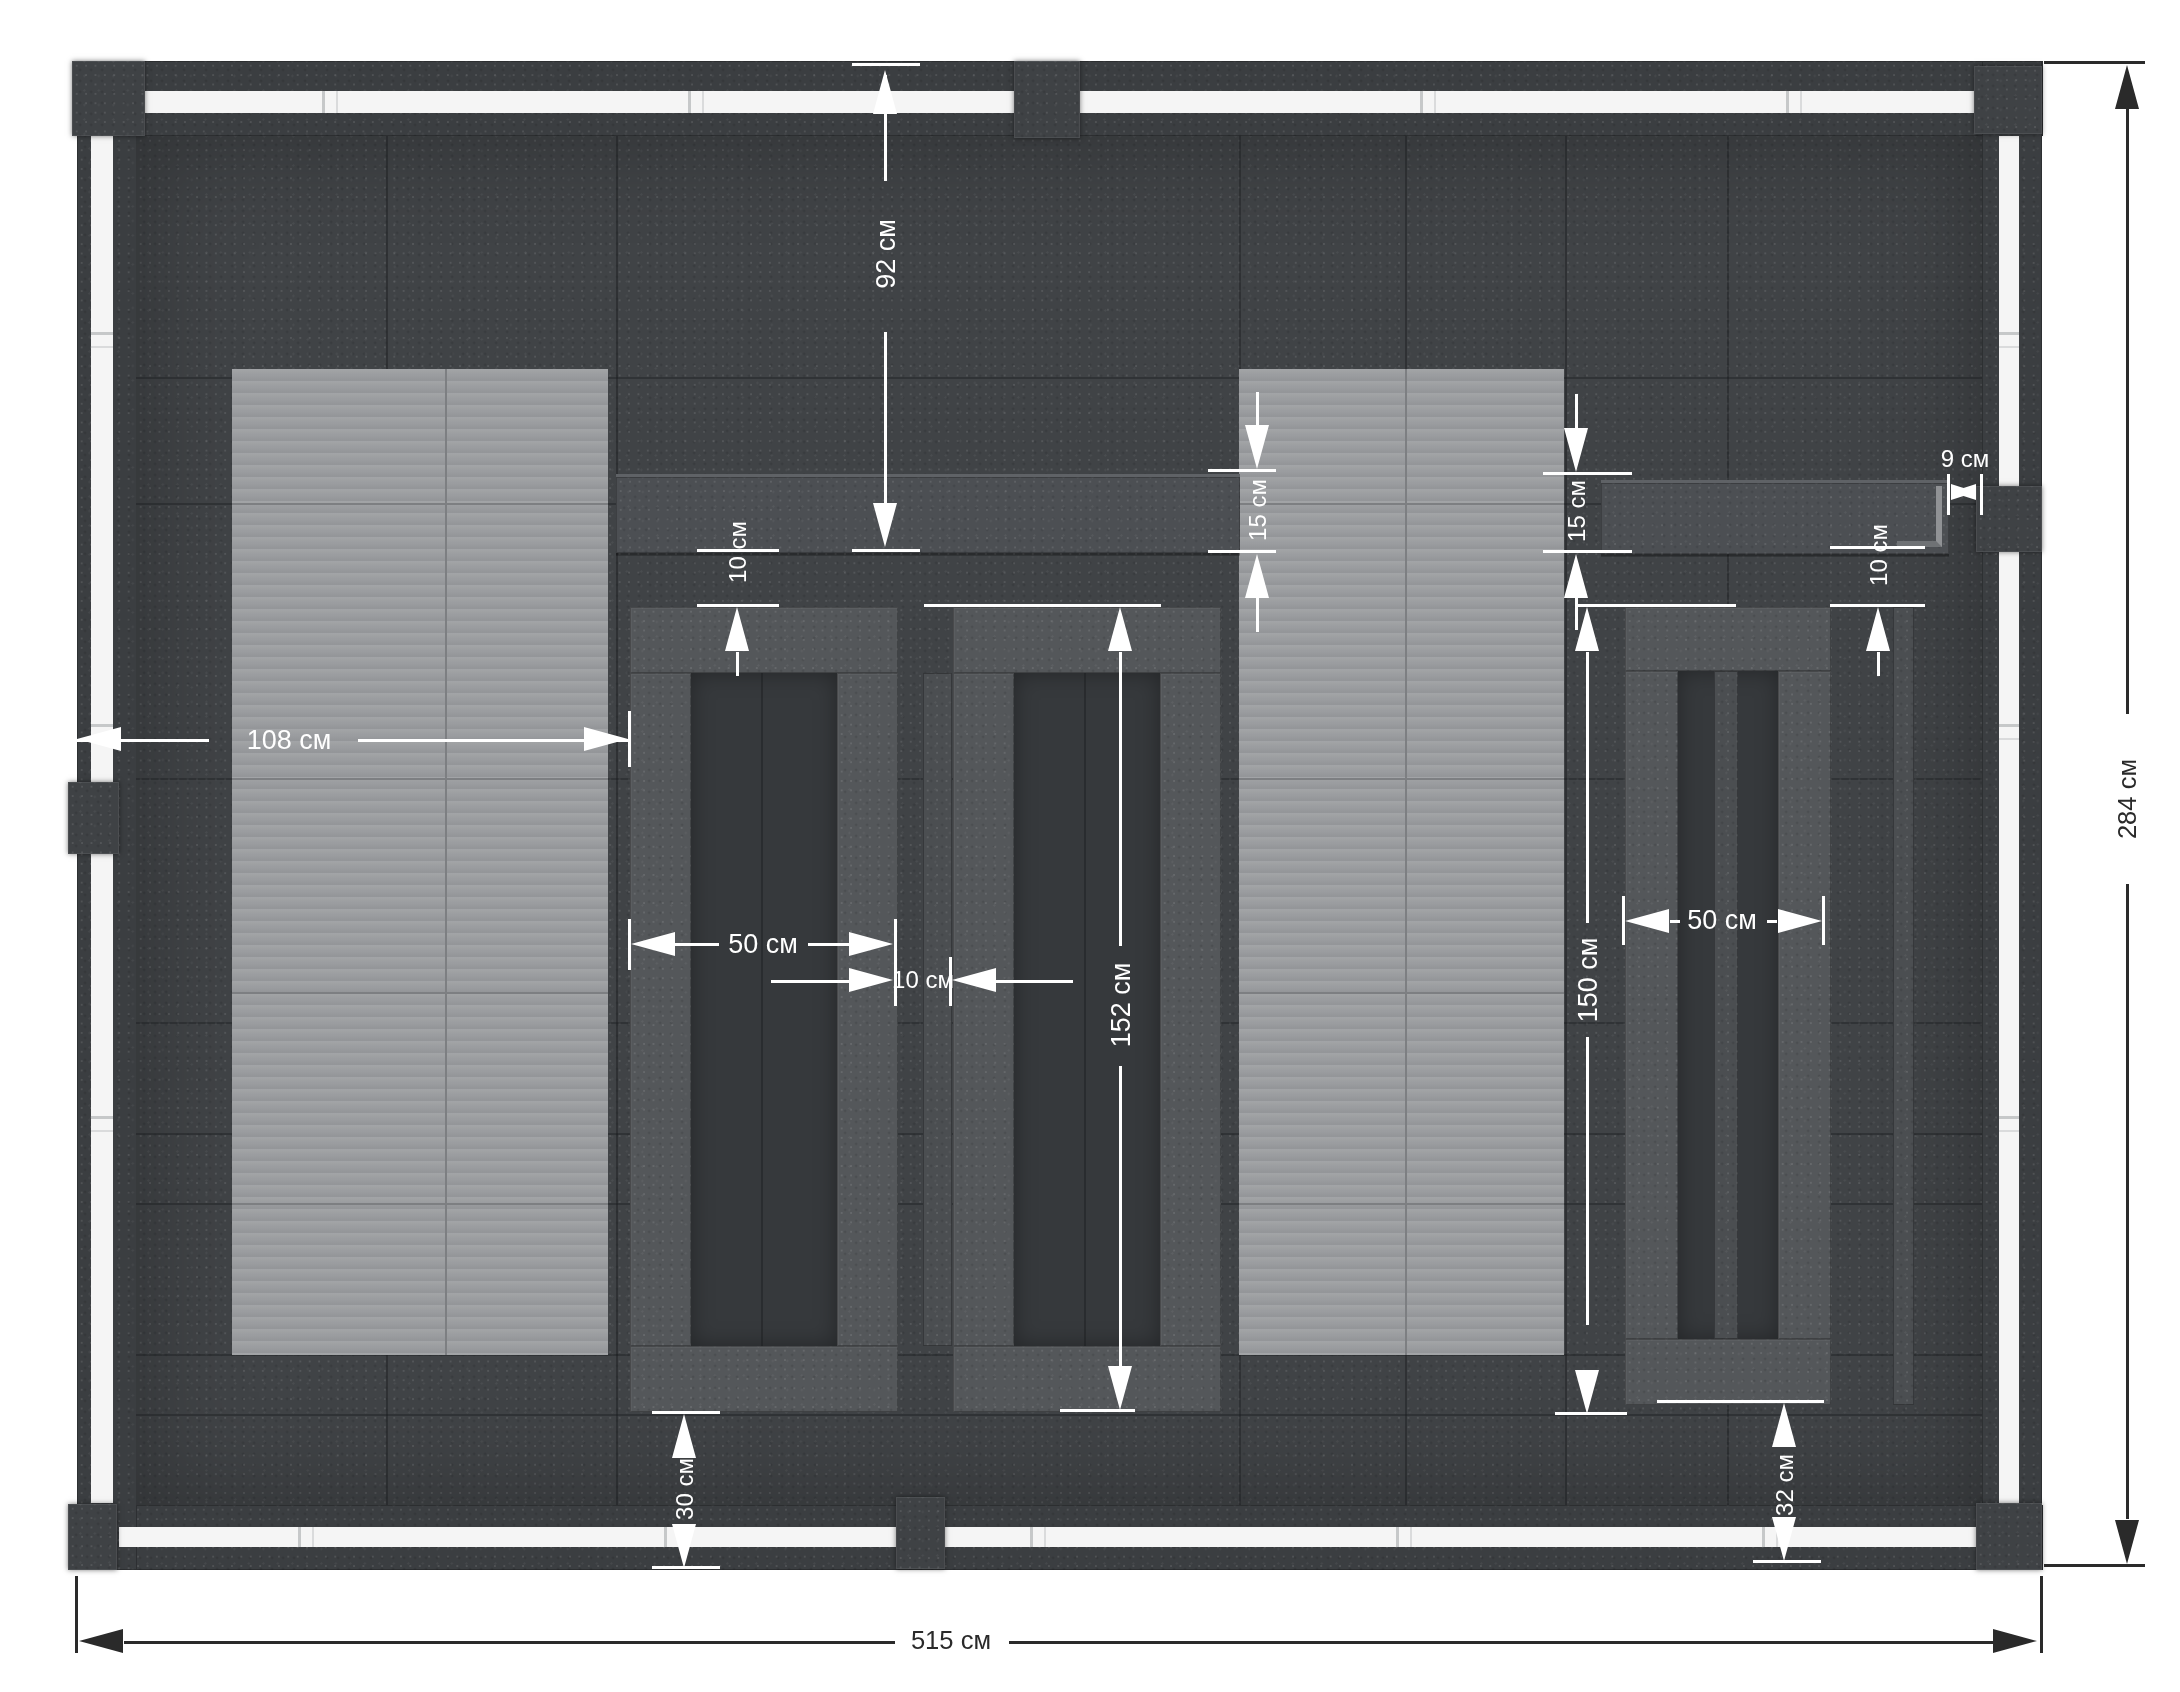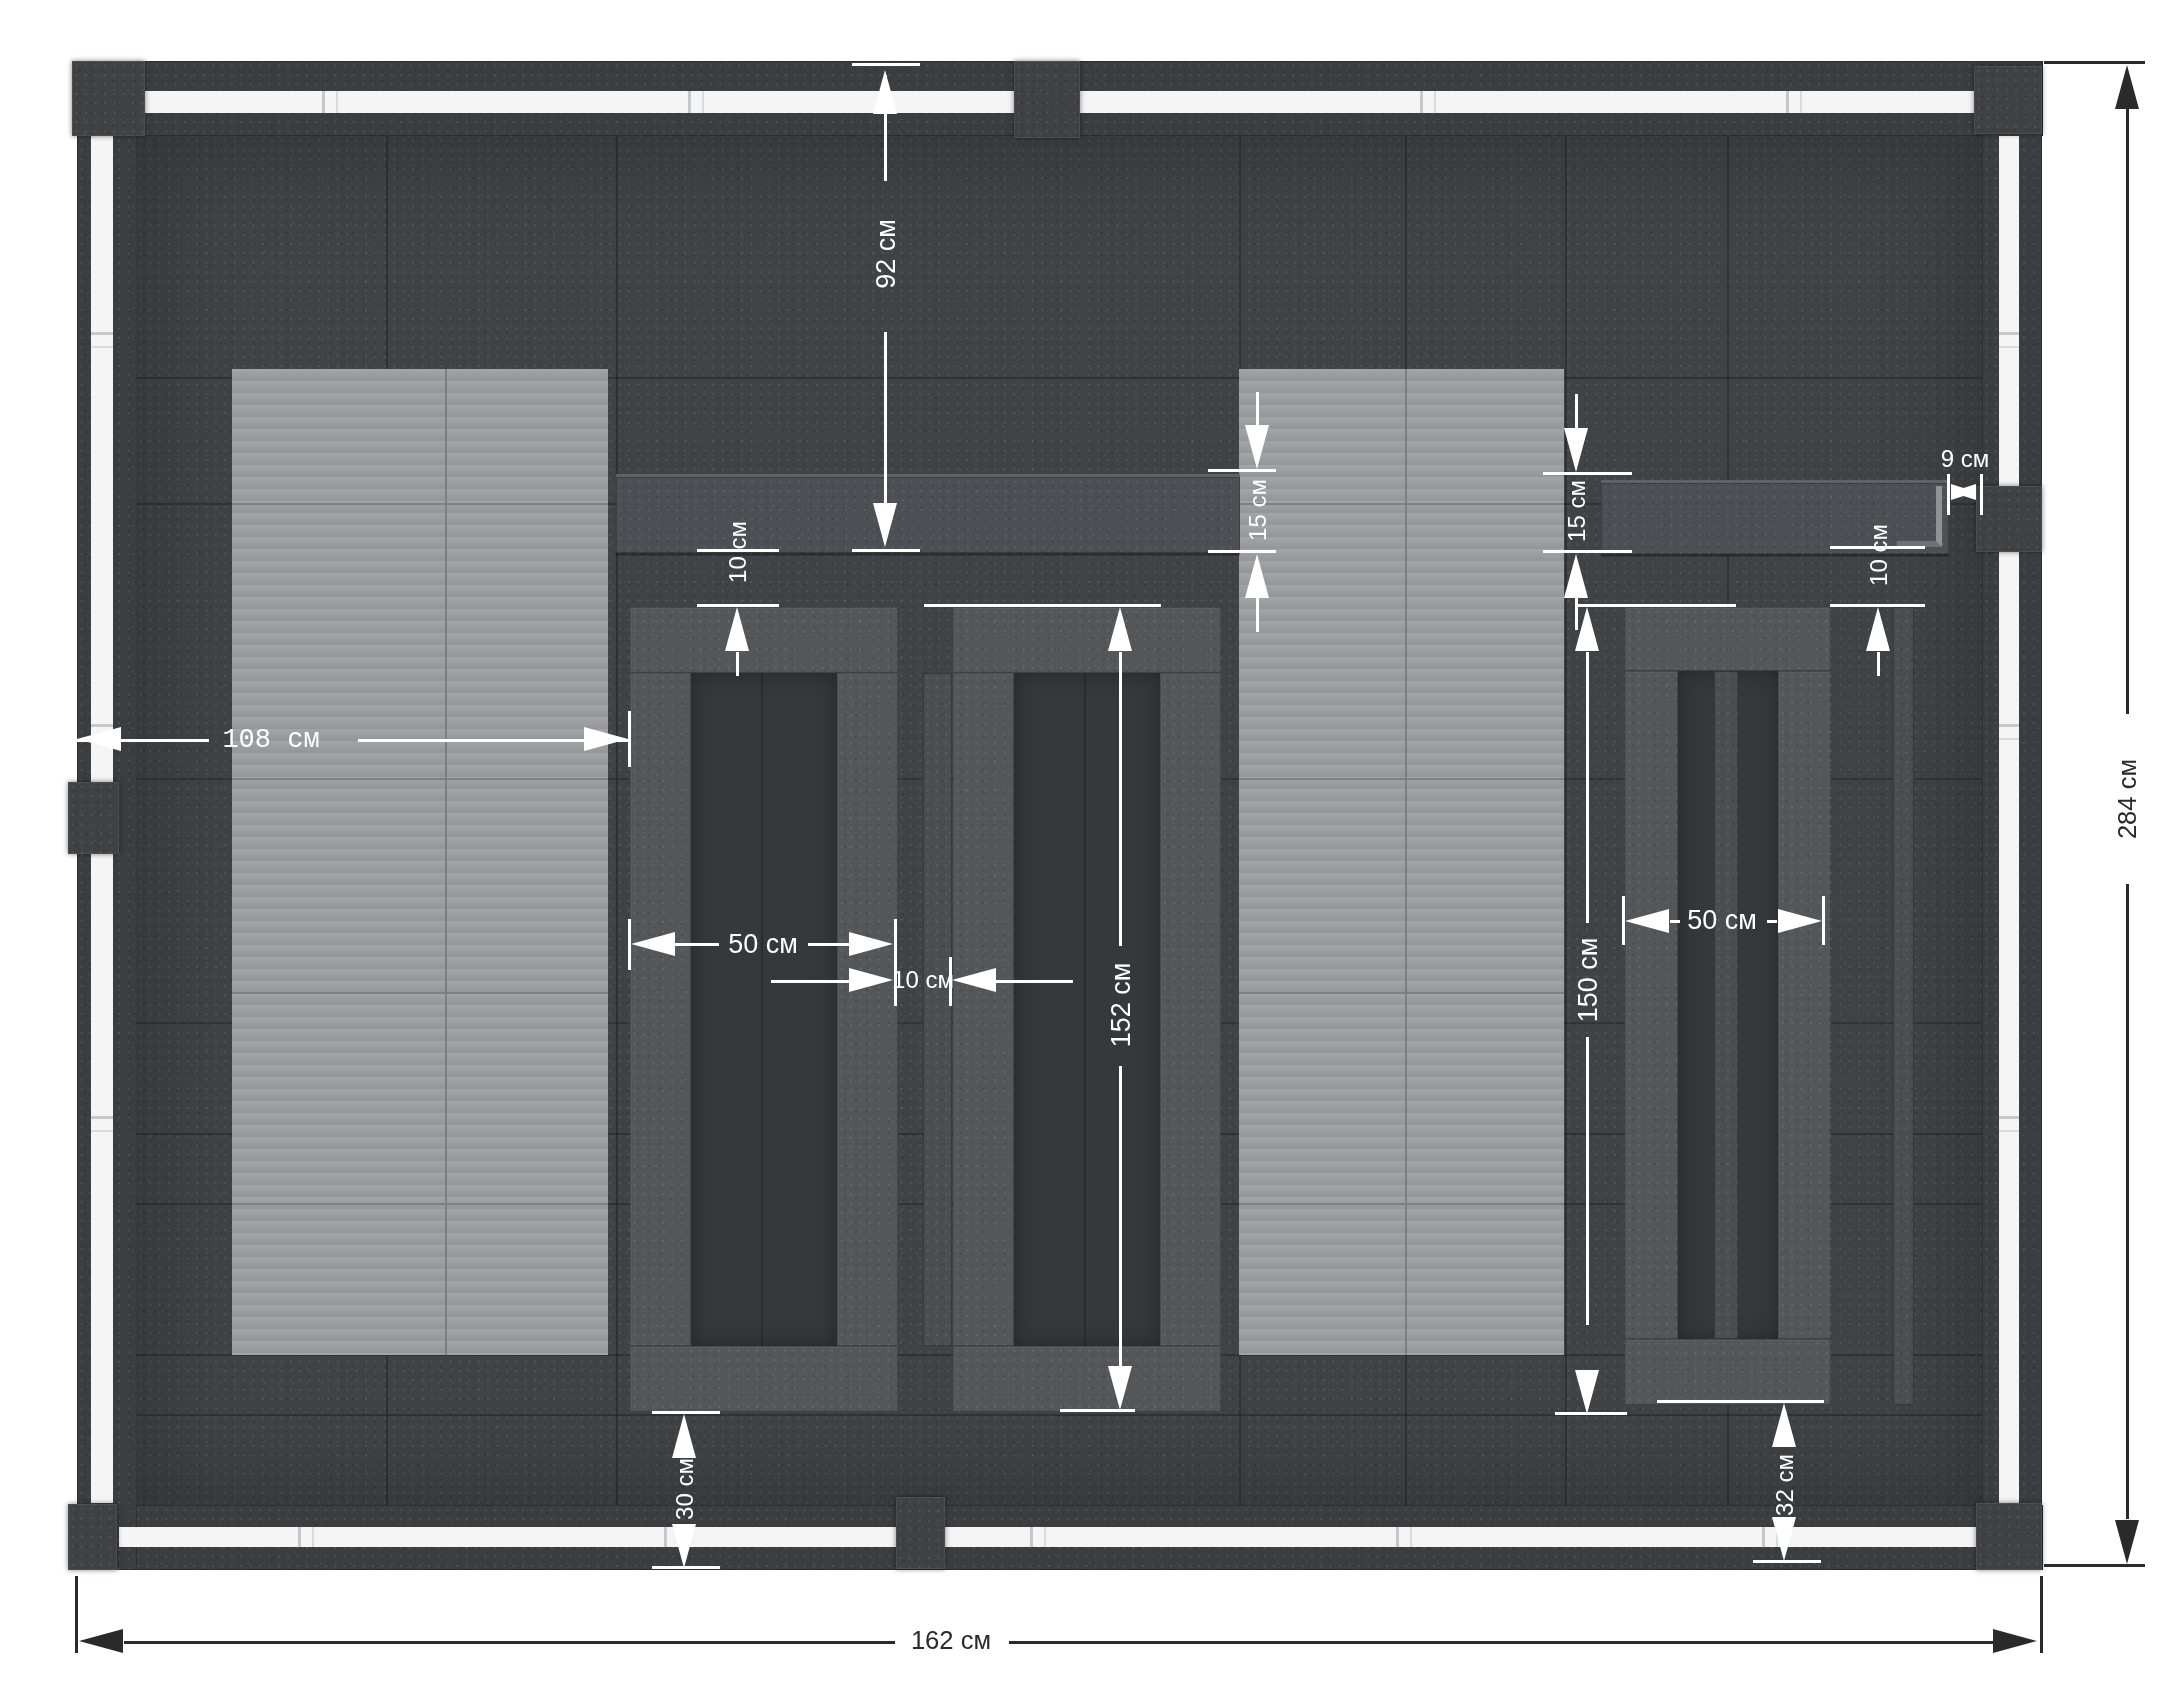--- a/index.html
+++ b/index.html
@@ -184,21 +184,21 @@
   <div class="abs dw" style="left:736px;top:652px;width:3.4px;height:24px;"></div>
 
   <div class="abs dw" style="left:1830px;top:546px;width:95px;height:3.4px;"></div>
   <div class="abs dw" style="left:1830px;top:604px;width:95px;height:3.4px;"></div>
   <div class="lab rot sm" style="left:1879px;top:555px;">10 см</div>
   <div class="tri t-up" style="left:1866px;top:607px;"></div>
   <div class="abs dw" style="left:1877px;top:652px;width:3.4px;height:24px;"></div>
 
   <div class="abs dw" style="left:77px;top:739px;width:132px;height:3.4px;"></div>
   <div class="abs dw" style="left:358px;top:739px;width:271px;height:3.4px;"></div>
-  <div class="lab" style="left:271px;top:740px;font-family:Liberation Mono, monospace;">108 см</div>
+  <div class="lab" style="left:289px;top:740px;">108 см</div>
   <div class="tri t-left" style="left:77px;top:727px;"></div>
   <div class="tri t-right" style="left:584px;top:727px;"></div>
   <div class="abs dw" style="left:628px;top:711px;width:3.4px;height:56px;"></div>
 
   <div class="abs dw" style="left:628px;top:919px;width:3.4px;height:51px;"></div>
   <div class="abs dw" style="left:894px;top:919px;width:3.4px;height:51px;"></div>
   <div class="tri t-left" style="left:631px;top:932px;"></div>
   <div class="tri t-right" style="left:849px;top:932px;"></div>
   <div class="abs dw" style="left:675px;top:943px;width:44px;height:3.4px;"></div>
   <div class="abs dw" style="left:808px;top:943px;width:42px;height:3.4px;"></div>
@@ -247,21 +247,21 @@
   <div class="lab rot sm" style="left:1785px;top:1485px;">32 см</div>
   <div class="tri t-down" style="left:1772px;top:1517px;"></div>
   <div class="abs dw" style="left:1753px;top:1560px;width:68px;height:3.4px;"></div>
 
   <div class="abs db" style="left:75px;top:1576px;width:2.6px;height:77px;"></div>
   <div class="abs db" style="left:2040px;top:1576px;width:2.6px;height:77px;"></div>
   <div class="tri t-left b" style="left:79px;top:1629px;"></div>
   <div class="tri t-right b" style="left:1993px;top:1629px;"></div>
   <div class="abs db" style="left:124px;top:1641px;width:771px;height:2.6px;"></div>
   <div class="abs db" style="left:1009px;top:1641px;width:984px;height:2.6px;"></div>
-  <div class="lab blk" style="left:951px;top:1641px;">162 см</div>
+  <div class="lab blk" style="left:951px;top:1641px;">515 см</div>
 
   <div class="abs db" style="left:2044px;top:61px;width:101px;height:2.6px;"></div>
   <div class="tri t-up b" style="left:2115px;top:65px;"></div>
   <div class="abs db" style="left:2126px;top:109px;width:2.6px;height:605px;"></div>
   <div class="lab blk rot" style="left:2128px;top:799px;">284 см</div>
   <div class="abs db" style="left:2126px;top:884px;width:2.6px;height:635px;"></div>
   <div class="tri t-down b" style="left:2115px;top:1520px;"></div>
   <div class="abs db" style="left:2044px;top:1564px;width:101px;height:2.6px;"></div>
 
 </div>

